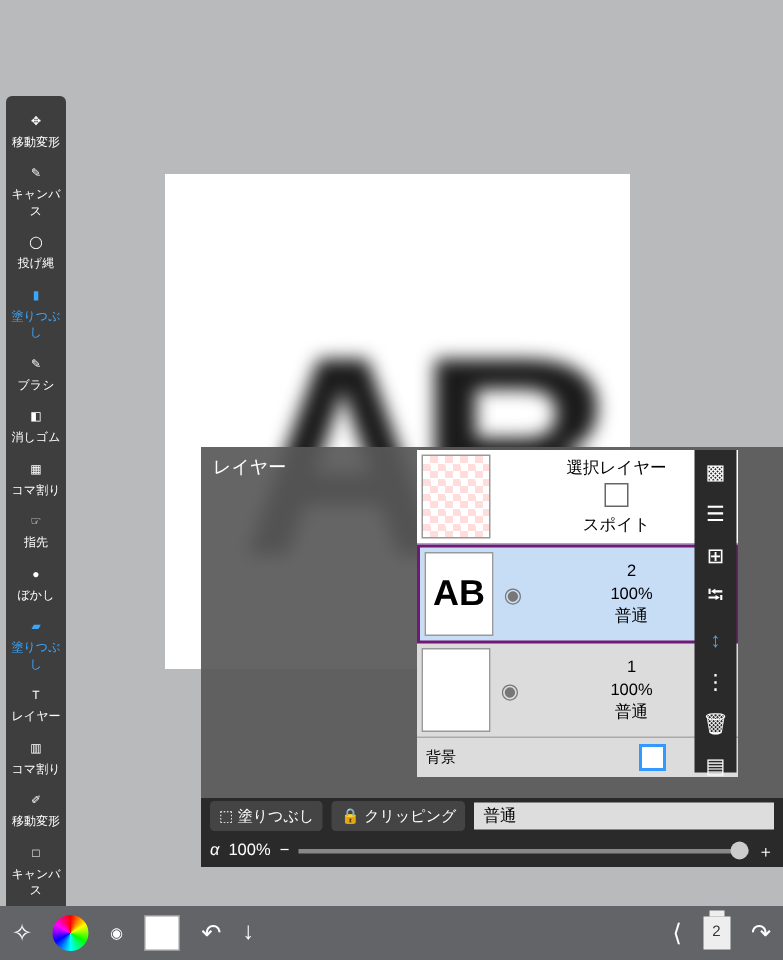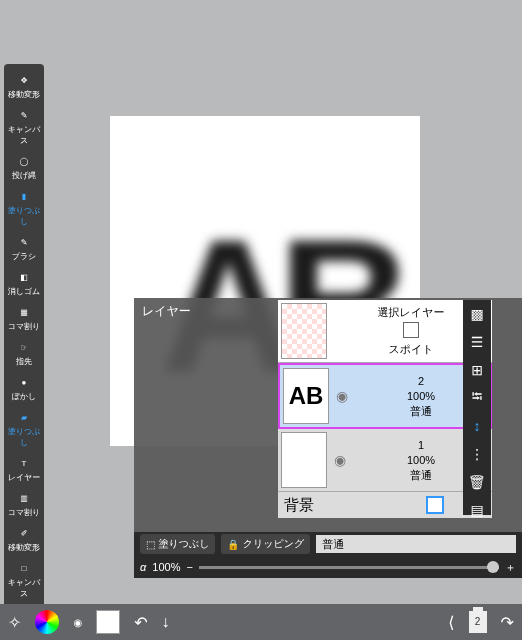--- a/index.html
+++ b/index.html
@@ -9,28 +9,28 @@
 .tbtn.active{color:#3aa7ff}
 .canvas-area{position:absolute;left:110px;top:116px;width:310px;height:330px;background:#fff}
 .big-ab{position:absolute;left:50px;top:80px;font-size:190px;font-weight:700;color:#1a1a1a;filter:blur(6px);letter-spacing:-20px}
 .layerpanel{position:absolute;left:134px;top:298px;width:388px;height:280px;background:rgba(88,88,88,.92)}
 .lp-title{color:#fff;font-size:12px;padding:5px 8px 30px}
 .lp-footer{position:absolute;left:146px;bottom:3px;display:flex;gap:8px}
 .lp-footer .fbtn{width:22px;height:22px;color:#fff;display:flex;align-items:center;justify-content:center;font-size:14px}
 .layer-list{position:absolute;right:30px;top:2px;width:214px;background:#dcdcdc}
 .lrow{display:flex;align-items:center;height:62px;border-bottom:1px solid #aaa;font-size:11px}
 .lrow.sel{background:#fff}
-.lrow.active{background:#c7dcf5;border:2px solid #d946ef}
+.lrow.active{background:#c7dcf5;border:2px solid #701a75}
 .lthumb{width:44px;height:54px;margin:3px;background:#fff;border:1px solid #999;display:flex;align-items:center;justify-content:center;font-size:24px;font-weight:700}
 .lthumb.check{background:repeating-conic-gradient(#fdd 0 25%,#fff 0 50%) 0 0/10px 10px}
 .linfo{flex:1;text-align:center}
 .linfo div{line-height:15px}
 .eye{width:20px;text-align:center;color:#777;font-size:14px}
 .smbox{width:14px;height:14px;border:1px solid #666;display:inline-block;margin:2px}
-.lfoot{display:flex;align-items:center;height:26px;padding:0 6px;font-size:15px;gap:20px}
+.lfoot{display:flex;align-items:center;height:26px;padding:0 6px;font-size:10px;gap:20px}
 .rightcol{position:absolute;right:1px;top:0;width:28px;background:#2a2a2a;height:215px}
 .rbtn{height:28px;color:#fff;display:flex;align-items:center;justify-content:center;font-size:14px}
 .rbtn.hl{color:#3aa7ff}
 .under{position:absolute;bottom:0;left:0;right:0}
 .blend-row{height:24px;background:#2a2a2a;display:flex;align-items:center;padding:0 6px;gap:6px}
 .blend-btn{background:#444;color:#fff;font-size:10px;padding:3px 6px;border-radius:3px;display:flex;align-items:center;gap:3px}
 .blend-sel{flex:1;background:#ddd;height:18px;font-size:11px;line-height:18px;padding:0 6px}
 .alpha-row{height:22px;background:#2a2a2a;display:flex;align-items:center;padding:0 6px;gap:6px;color:#fff;font-size:11px}
 .slider-track{flex:1;height:3px;background:#888;position:relative}
 .slider-thumb{position:absolute;right:0;top:-5px;width:12px;height:12px;background:#ccc;border-radius:50%}

